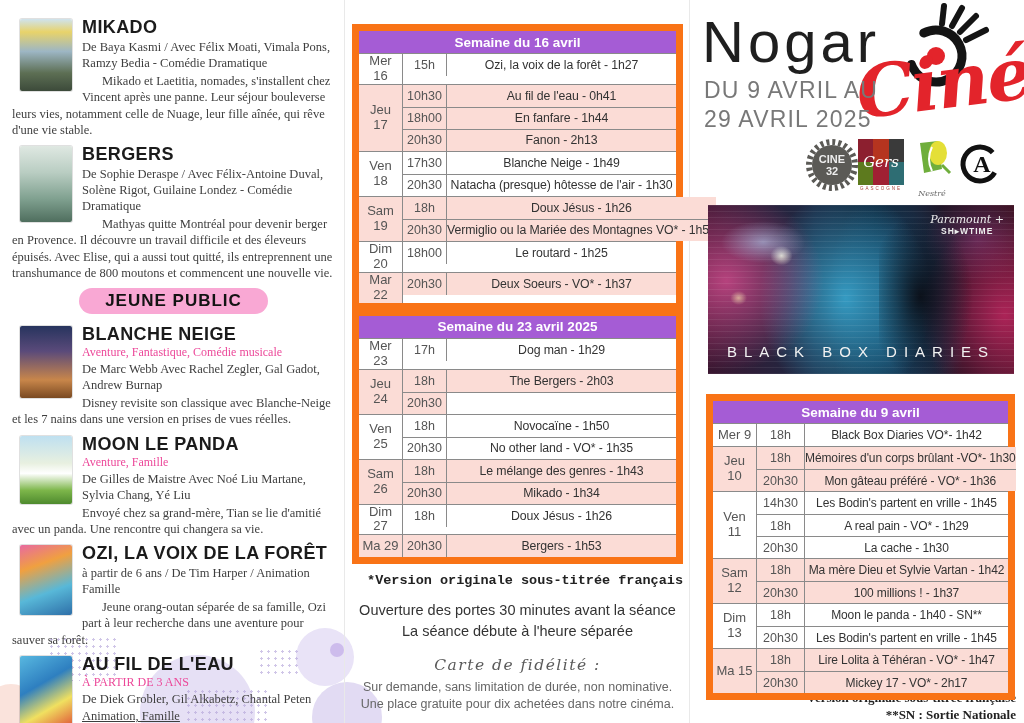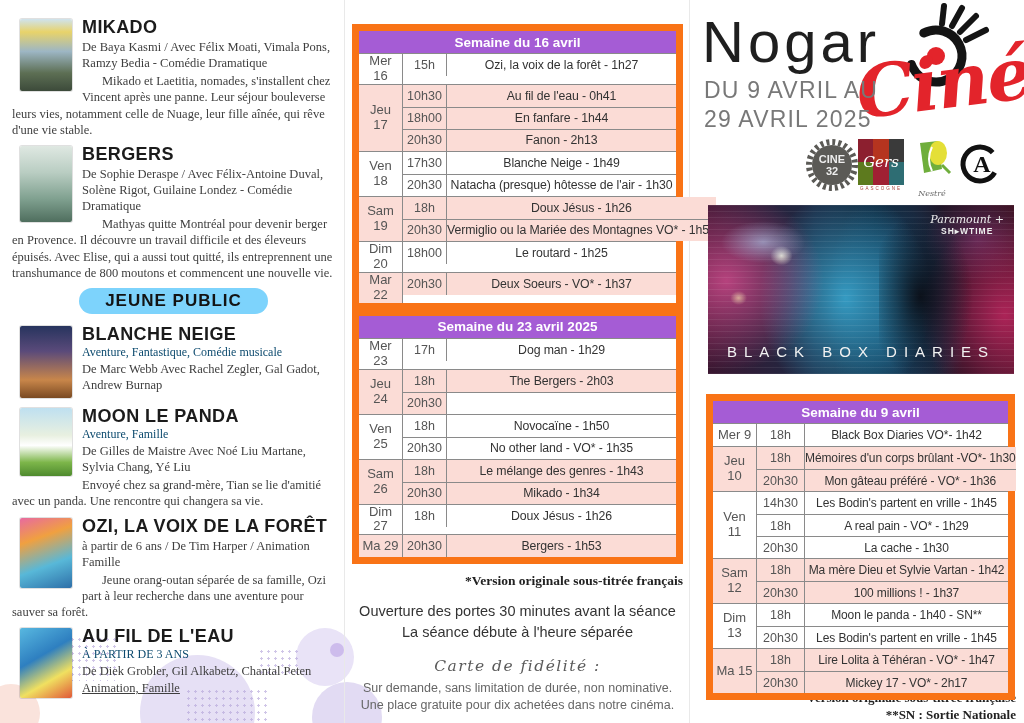--- a/index.html
+++ b/index.html
@@ -27,26 +27,26 @@
   .p-bergers { height:76px; background:linear-gradient(180deg,#dfe8e2 0%,#b9cdc2 35%,#7fa08f 70%,#4f6e5e 100%); }
   .p-blanche { height:72px; background:linear-gradient(180deg,#27345e 0%,#5a4a7a 35%,#c8864a 75%,#7a4a22 100%); }
   .p-moon    { height:68px; background:linear-gradient(180deg,#bfe0f0 0%,#e8f0e0 40%,#fff 55%,#7db64a 80%,#4e8a2e 100%); }
   .p-ozi     { height:70px; background:linear-gradient(160deg,#e86aa0 0%,#f0a040 30%,#58b8d8 65%,#2e6fa8 100%); }
   .p-aufil   { height:70px; background:linear-gradient(150deg,#58b8e0 0%,#2e7fc0 40%,#f0e060 70%,#e05838 100%); }
   .film-title { font-size:18px; font-weight:bold; letter-spacing:.4px; color:#1b1b1b;
     font-family:"Liberation Sans", sans-serif; padding-top:1px; }
   .film-meta, .film-syn, .film-genre {
     font-family:"Liberation Serif", serif; color:#3e3e3e; }
   .film-meta { font-size:12.5px; line-height:1.28; margin-top:1px; }
-  .film-genre { font-size:12px; line-height:1.25; color:#0c4a6e; }
+  .film-genre { font-size:12px; line-height:1.25; color:#ec4899; }
   .film-syn { font-size:12.5px; line-height:1.3; margin-top:2px; text-indent:1.6em; }
   .film-syn.noindent { text-indent:0; }
   .uline { text-decoration:underline; }
   #jeune-public { display:block; width:fit-content; margin:7px auto 9px auto;
-    background:#7dd3fc; border-radius:16px; padding:3px 26px;
+    background:#f9a8d4; border-radius:16px; padding:3px 26px;
     font-size:17px; font-weight:bold; letter-spacing:1px; color:#131313; }
 
   
   .sched { border:7px solid #f97316; background:#fff; position:relative; z-index:1; }
   .sched-header { height:22px; background:#a55cd5; color:#fff; font-weight:bold;
     font-size:13.5px; display:flex; align-items:center; justify-content:center; }
   .tgroup { display:flex; border-top:1px solid #8a8a8a; }
   .tgroup.pink .tday, .tgroup.pink .ttime, .tgroup.pink .ttitle { background:#fbdcd6; }
   .tday { width:44px; flex:none; border-right:1px solid #8a8a8a;
     display:flex; align-items:center; justify-content:center; text-align:center;
@@ -55,21 +55,21 @@
   .tshow { display:flex; height:22px; }
   .tshow + .tshow { border-top:1px solid #8a8a8a; }
   .ttime { width:44px; flex:none; border-right:1px solid #8a8a8a;
     display:flex; align-items:center; justify-content:center; font-size:12.5px; color:#555; }
   .ttitle { flex:1; display:flex; align-items:center; justify-content:center;
     font-size:12.3px; letter-spacing:-.1px; color:#333; white-space:nowrap; overflow:hidden; }
 
   
   #col-mid { position:absolute; left:345px; top:0; width:345px; height:723px;
     padding:24px 7px 0 7px; z-index:1; }
-  #mid-footnote { text-align:right; margin-top:9px; font-family:Liberation Serif, serif;
+  #mid-footnote { text-align:right; margin-top:9px; font-family:Liberation Mono, monospace;
     font-weight:600; font-size:13.5px; color:#222; }
   .doors { text-align:center; font-size:14.5px; color:#333; line-height:1.45; margin-top:12px; }
   .script-title { text-align:center; font-family:"DejaVu Serif", serif; font-style:italic;
     font-size:15.5px; letter-spacing:1.5px; color:#5a5a5a; margin-top:14px; }
   .small-block { text-align:center; font-size:12.5px; color:#666; line-height:1.35;
     margin-top:5px; padding:0 6px; }
 
   
   #col-right { position:absolute; left:690px; top:0; width:334px; height:723px; z-index:1; }
   #logo-nogar { position:absolute; left:12px; top:8px; font-size:58px; font-weight:300;
@@ -154,20 +154,21 @@
       <div class="film-syn">Mathyas quitte Montréal pour devenir berger en Provence. Il découvre un travail difficile et des éleveurs épuisés. Avec Elise, qui a aussi tout quitté, ils entreprennent une transhumance de 800 moutons et commencent une nouvelle vie.</div>
     </div>
 
     <div id="jeune-public">JEUNE PUBLIC</div>
 
     <div class="film">
       <div class="poster p-blanche"></div>
       <div class="film-title">BLANCHE NEIGE</div>
       <div class="film-genre">Aventure, Fantastique, Comédie musicale</div>
       <div class="film-meta">De Marc Webb  Avec Rachel Zegler, Gal Gadot, Andrew Burnap</div>
+      <div class="film-syn noindent">Disney revisite son classique avec Blanche-Neige et les 7 nains dans une version en prises de vues réelles.</div>
     </div>
 
     <div class="film">
       <div class="poster p-moon"></div>
       <div class="film-title">MOON LE PANDA</div>
       <div class="film-genre">Aventure, Famille</div>
       <div class="film-meta">De Gilles de Maistre Avec Noé Liu Martane, Sylvia Chang, Yé Liu</div>
       <div class="film-syn noindent">Envoyé chez sa grand-mère, Tian se lie d'amitié avec un panda. Une rencontre qui changera sa vie.</div>
     </div>
 

